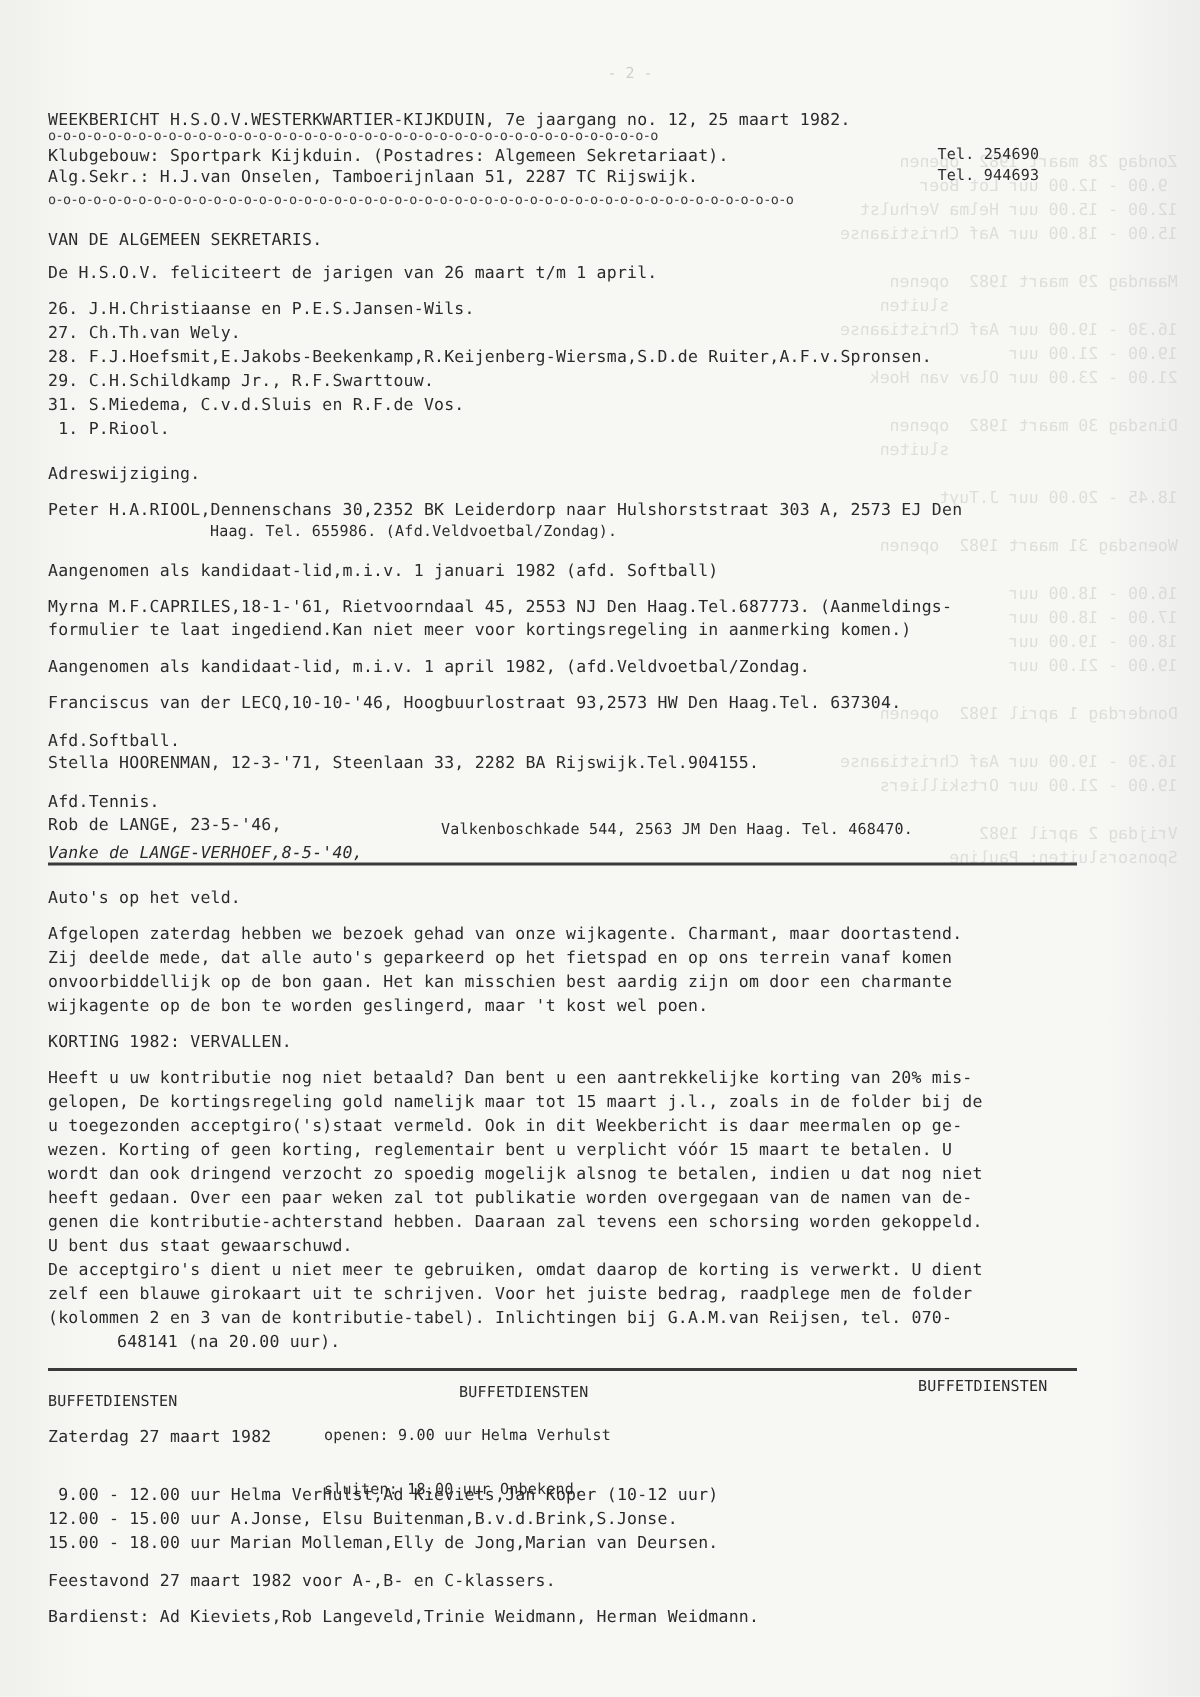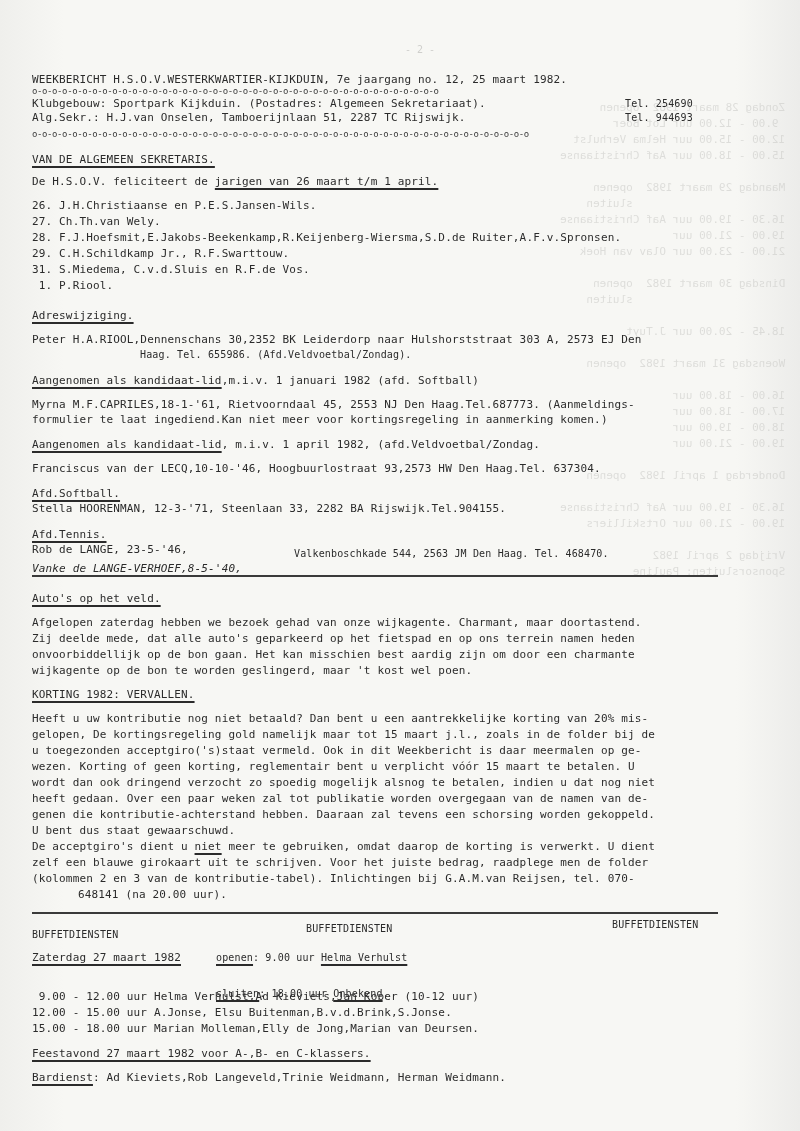--- a/index.html
+++ b/index.html
@@ -16,21 +16,21 @@
   }
   .ghost {
     position: absolute; color: #c9c9c6; font-size: 11px; white-space: pre;
     transform: scaleX(-1); opacity: 0.55; line-height: 16px;
   }
   .pgnum { position: absolute; left: 405px; top: 44px; font-size: 10px; color: #cfcfcc; }
   .line {
     position: absolute; left: 32px; white-space: pre;
     font-size: 11px; line-height: 14px; letter-spacing: 0.15px;
   }
-  .u { text-decoration: underline; text-decoration-thickness: 1.5px; text-underline-offset: 3px; }
+  .u { text-decoration-thickness: 1.5px; text-underline-offset: 3px; }
   .dash { position: absolute; left: 32px; width: 686px; height: 0; border-top: 2px solid #3a3a3a; }
   .oline { position: absolute; left: 32px; white-space: pre; font-size: 9px; letter-spacing: -0.4px; color: #3a3a3a; }
   .abs { position: absolute; white-space: pre; font-size: 10px; line-height: 14px; letter-spacing: 0.15px; }
 </style>
 </head>
 <body>
 
 <div class="page">
 
   <div class="pgnum">- 2 -</div>
@@ -97,21 +97,21 @@
   <div class="line" style="top:502px;">Stella HOORENMAN, 12-3-'71, Steenlaan 33, 2282 BA Rijswijk.Tel.904155.</div>
 
   <div class="line u" style="top:528px;">Afd.Tennis.</div>
   <div class="line" style="top:543px;">Rob de LANGE, 23-5-'46,</div>
   <div class="abs" style="left:294px; top:547px;">Valkenboschkade 544, 2563 JM Den Haag. Tel. 468470.</div>
   <div class="line" style="top:562px;font-style:italic;">Vanke de LANGE-VERHOEF,8-5-'40,</div>
   <div class="dash" style="top:575px;"></div>
 
   <div class="line u" style="top:592px;">Auto's op het veld.</div>
   <div class="line" style="top:616px;">Afgelopen zaterdag hebben we bezoek gehad van onze wijkagente. Charmant, maar doortastend.</div>
-  <div class="line" style="top:632px;">Zij deelde mede, dat alle auto's geparkeerd op het fietspad en op ons terrein namen heden</div>
+  <div class="line" style="top:632px;">Zij deelde mede, dat alle auto's geparkeerd op het fietspad en op ons terrein vanaf komen</div>
   <div class="line" style="top:648px;">onvoorbiddellijk op de bon gaan. Het kan misschien best aardig zijn om door een charmante</div>
   <div class="line" style="top:664px;">wijkagente op de bon te worden geslingerd, maar 't kost wel poen.</div>
 
   <div class="line u" style="top:688px;">KORTING 1982: VERVALLEN.</div>
   <div class="line" style="top:712px;">Heeft u uw kontributie nog niet betaald? Dan bent u een aantrekkelijke korting van 20% mis-</div>
   <div class="line" style="top:728px;">gelopen, De kortingsregeling gold namelijk maar tot 15 maart j.l., zoals in de folder bij de</div>
   <div class="line" style="top:744px;">u toegezonden acceptgiro('s)staat vermeld. Ook in dit Weekbericht is daar meermalen op ge-</div>
   <div class="line" style="top:760px;">wezen. Korting of geen korting, reglementair bent u verplicht vóór 15 maart te betalen. U</div>
   <div class="line" style="top:776px;">wordt dan ook dringend verzocht zo spoedig mogelijk alsnog te betalen, indien u dat nog niet</div>
   <div class="line" style="top:792px;">heeft gedaan. Over een paar weken zal tot publikatie worden overgegaan van de namen van de-</div>

